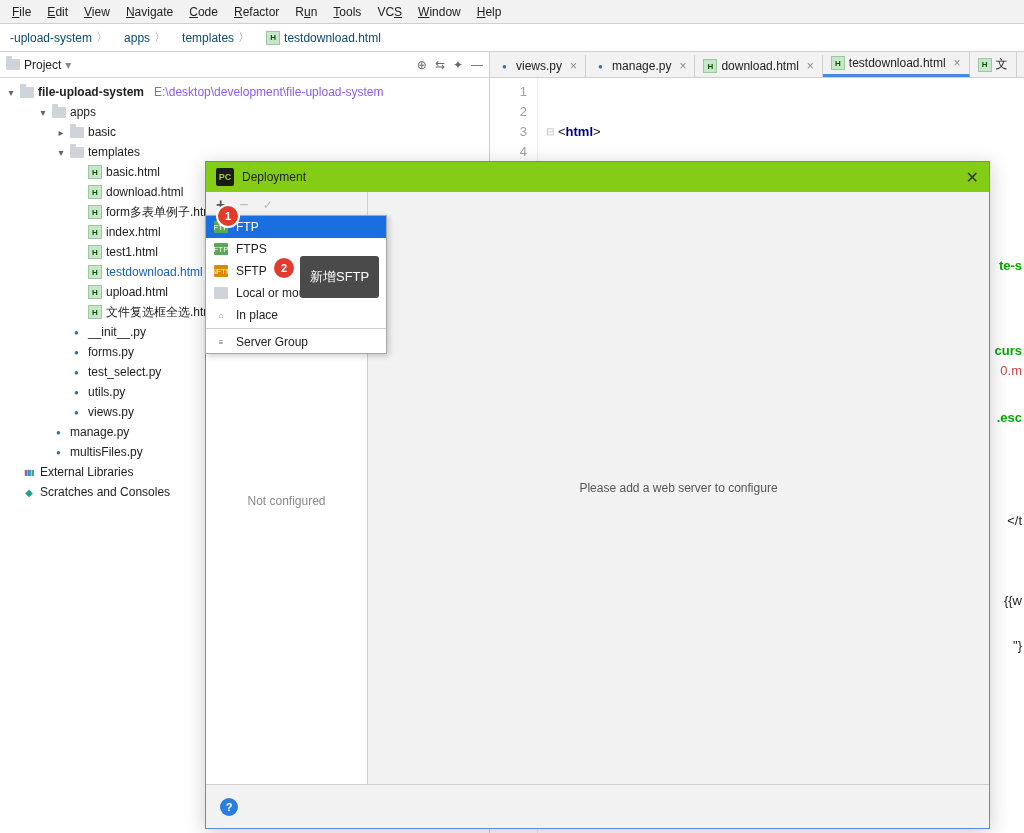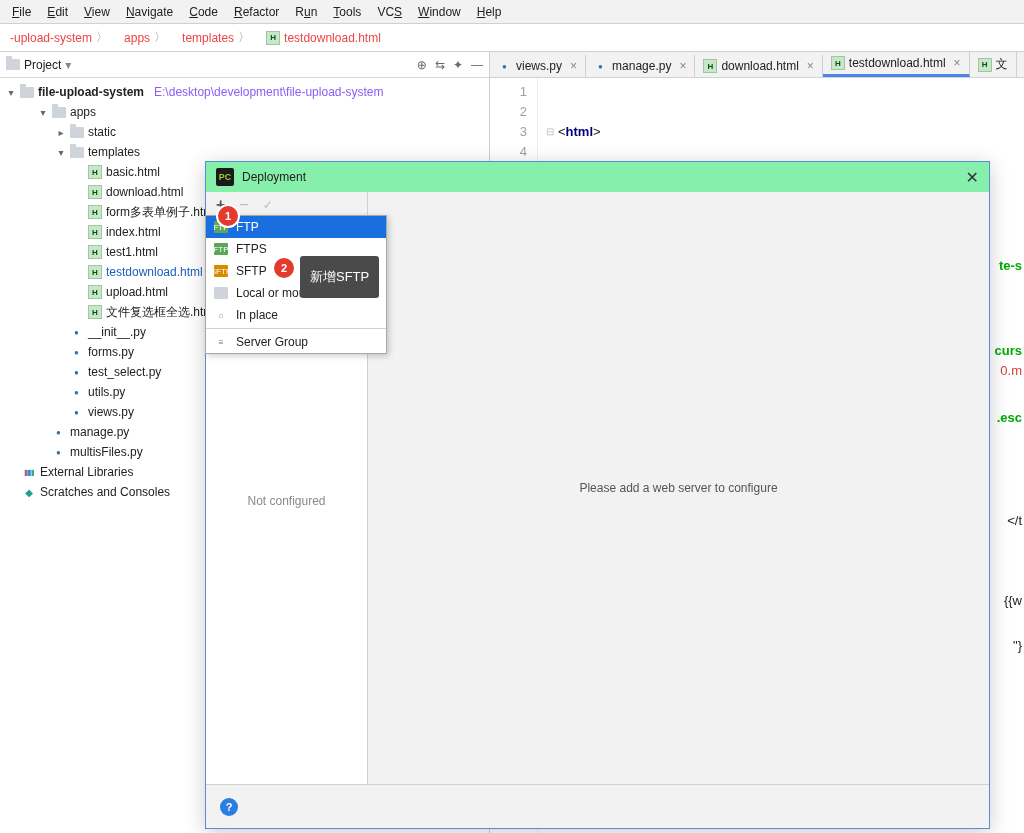--- a/index.html
+++ b/index.html
@@ -8,21 +8,21 @@
   
   .menubar { height: 24px; display: flex; align-items: center; padding: 0 6px; gap: 4px; background: #f2f2f2; border-bottom: 1px solid #d0d0d0; }
   .menubar .menu-item { padding: 2px 6px; cursor: default; }
   .menubar .menu-item span.u { text-decoration: underline; }
   .menubar .title { margin-left: 20px; color: #8a8a8a; }
 
   
   .breadcrumb { height: 28px; display: flex; align-items: center; padding: 0 4px; gap: 4px; background: #fff; border-bottom: 1px solid #d0d0d0; }
   .crumb { display: flex; align-items: center; gap: 4px; padding: 2px 6px; }
   .crumb .chev { color: #888; }
-  .crumb .name { color: #ef4444; }
+  .crumb .name { color: #0c4a6e; }
   .file-icon-h { width: 14px; height: 14px; background: #c8e6c9; border: 1px solid #9cc99c; display:inline-flex; align-items:center; justify-content:center; font-size:8px; color:#0a4f0a; font-weight:bold; }
 
   
   .workarea { display: flex; height: calc(833px - 24px - 28px); }
 
   
   .project-panel { width: 490px; display: flex; flex-direction: column; border-right: 1px solid #d0d0d0; background: #fff; }
   .project-header { height: 26px; display:flex; align-items:center; justify-content:space-between; padding:0 6px; border-bottom:1px solid #d9d9d9; }
   .project-header .left { display:flex; align-items:center; gap:4px; }
   .project-header .right { display:flex; align-items:center; gap:8px; color:#6a6a6a; }
@@ -59,21 +59,21 @@
   .code .row { height:20px; display:flex; align-items:center; }
   .fold { color:#bbb; width:10px; display:inline-block; font-size:10px; margin-right:2px;}
   .kw { color:#000080; font-weight:bold; }
   .tagc { color:#000080; font-weight:bold; }
   .attr { color:#0000ff; }
   .str { color:#008000; font-weight:bold; }
   .code-far { color:#0a0; font-weight:bold; }
 
   
   .dialog { position:absolute; left:205px; top:161px; width:785px; height:668px; background:#f2f2f2; border:1px solid #5a8dd6; box-shadow:0 4px 20px rgba(0,0,0,0.2); display:flex; flex-direction:column; }
-  .dialog-title { height:30px; display:flex; align-items:center; justify-content:space-between; padding:0 10px; background:#86efac; }
+  .dialog-title { height:30px; display:flex; align-items:center; justify-content:space-between; padding:0 10px; background:#84cc16; }
   .dialog-title .t { display:flex; align-items:center; gap:8px; }
   .pc-badge { width:18px; height:18px; background:#1a1a1a; color:#9acd32; font-size:9px; font-weight:bold; display:inline-flex; align-items:center; justify-content:center; border-radius:2px; }
   .dialog-close { font-size:16px; color:#333; cursor:default; }
   .dialog-body { flex:1; display:flex; position:relative; background:#f2f2f2; }
   .deploy-left { width:162px; border-right:1px solid #d0d0d0; display:flex; flex-direction:column; background:#fff;}
   .deploy-toolbar { height:26px; display:flex; align-items:center; gap:14px; padding:0 10px; border-bottom:1px solid #e0e0e0; color:#555; background:#f2f2f2;}
   .deploy-toolbar span { cursor:default; }
   .deploy-toolbar .disabled { color:#bbb; }
   .deploy-not { flex:1; display:flex; align-items:center; justify-content:center; color:#8a8a8a; }
   .deploy-right { flex:1; display:flex; align-items:center; justify-content:center; color:#555; background:#f2f2f2;}
@@ -162,21 +162,21 @@
       </div>
       <div id="tree-body">
           <div class="tree-row indent2">
             <span class="arrow">▾</span>
             <span class="folder-icon"></span>
             <span class="label">apps</span>
           </div>
           <div class="tree-row indent3">
             <span class="arrow">▸</span>
             <span class="folder-icon"></span>
-            <span class="label">static</span>
+            <span class="label">basic</span>
           </div>
           <div class="tree-row indent3">
             <span class="arrow">▾</span>
             <span class="folder-icon"></span>
             <span class="label">templates</span>
           </div>
           <div class="tree-row indent4">
             <span class="arrow"></span>
             <span class="file-icon-h">H</span>
             <span class="label">basic.html</span>

